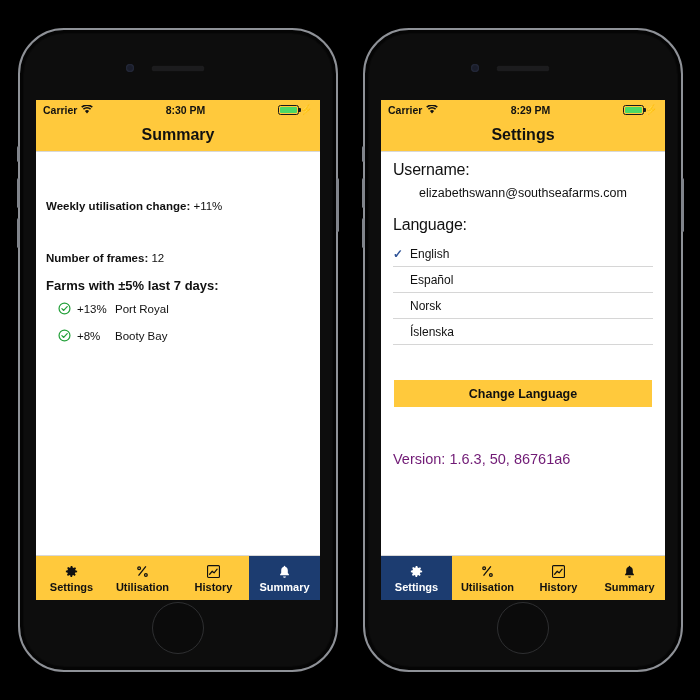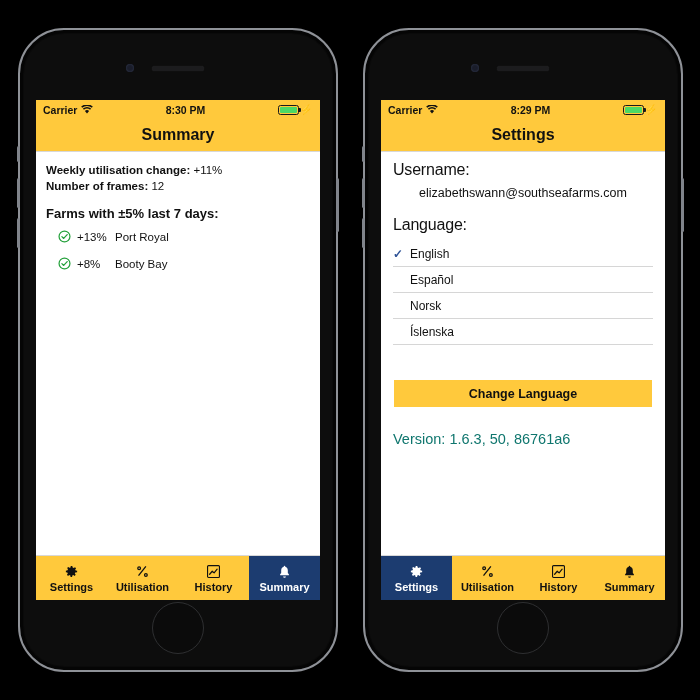--- a/index.html
+++ b/index.html
@@ -81,21 +81,21 @@
     height:32px;background:#ffc93c;flex:0 0 auto;
     display:flex;align-items:center;justify-content:center;
     font-size:16px;font-weight:bold;color:#111;
     border-bottom:1px solid #d8d8d8;
   }
 
   .content{flex:1 1 auto;background:#fff;overflow:hidden;}
 
   
   .sum-pad{padding:10px 10px 0 10px;}
-  .sum-line{font-size:11.5px;color:#111;line-height:16px;white-space:nowrap;}
+  .sum-line{font-size:11.5px;color:#111;line-height:16px;white-space:nowrap;margin-top:36px;}
   .sum-line b{font-weight:bold;}
   .sum-line span{font-weight:normal;}
   .sum-head{font-size:13px;font-weight:bold;color:#111;margin-top:12px;}
   .farm-list{margin-top:9px;}
   .farm-row{display:flex;align-items:center;gap:6px;margin:0 0 14px 12px;font-size:11.5px;color:#111;}
   .farm-row .pct{min-width:30px;}
   .farm-row .nm{margin-left:2px;}
   .chk{flex:0 0 auto;display:block;}
 
   
@@ -109,21 +109,21 @@
     display:flex;align-items:center;justify-content:center;cursor:pointer;
   }
   .lang-list{margin-top:7px;}
   .lang-row{
     display:flex;align-items:center;height:25px;
     border-bottom:1px solid #d6d6d6;font-size:12px;color:#111;
   }
   .lang-row .tick{width:17px;flex:0 0 auto;font-size:12px;color:#2e5296;font-weight:bold;}
   .lang-row .lbl{flex:1 1 auto;}
   .lang-btn-wrap{margin-top:9px;padding:17px 1px;}
-  .version{font-size:14.5px;color:#0f766e;margin-top:7px;}
+  .version{font-size:14.5px;color:#701a75;margin-top:27px;}
 
   
   .tabbar{
     flex:0 0 auto;height:44px;background:#ffc93c;display:flex;
     border-top:1px solid #d8d8d8;
   }
   .tab{
     flex:1 1 0;display:flex;flex-direction:column;align-items:center;justify-content:center;
     gap:2px;cursor:pointer;color:#111;
   }

